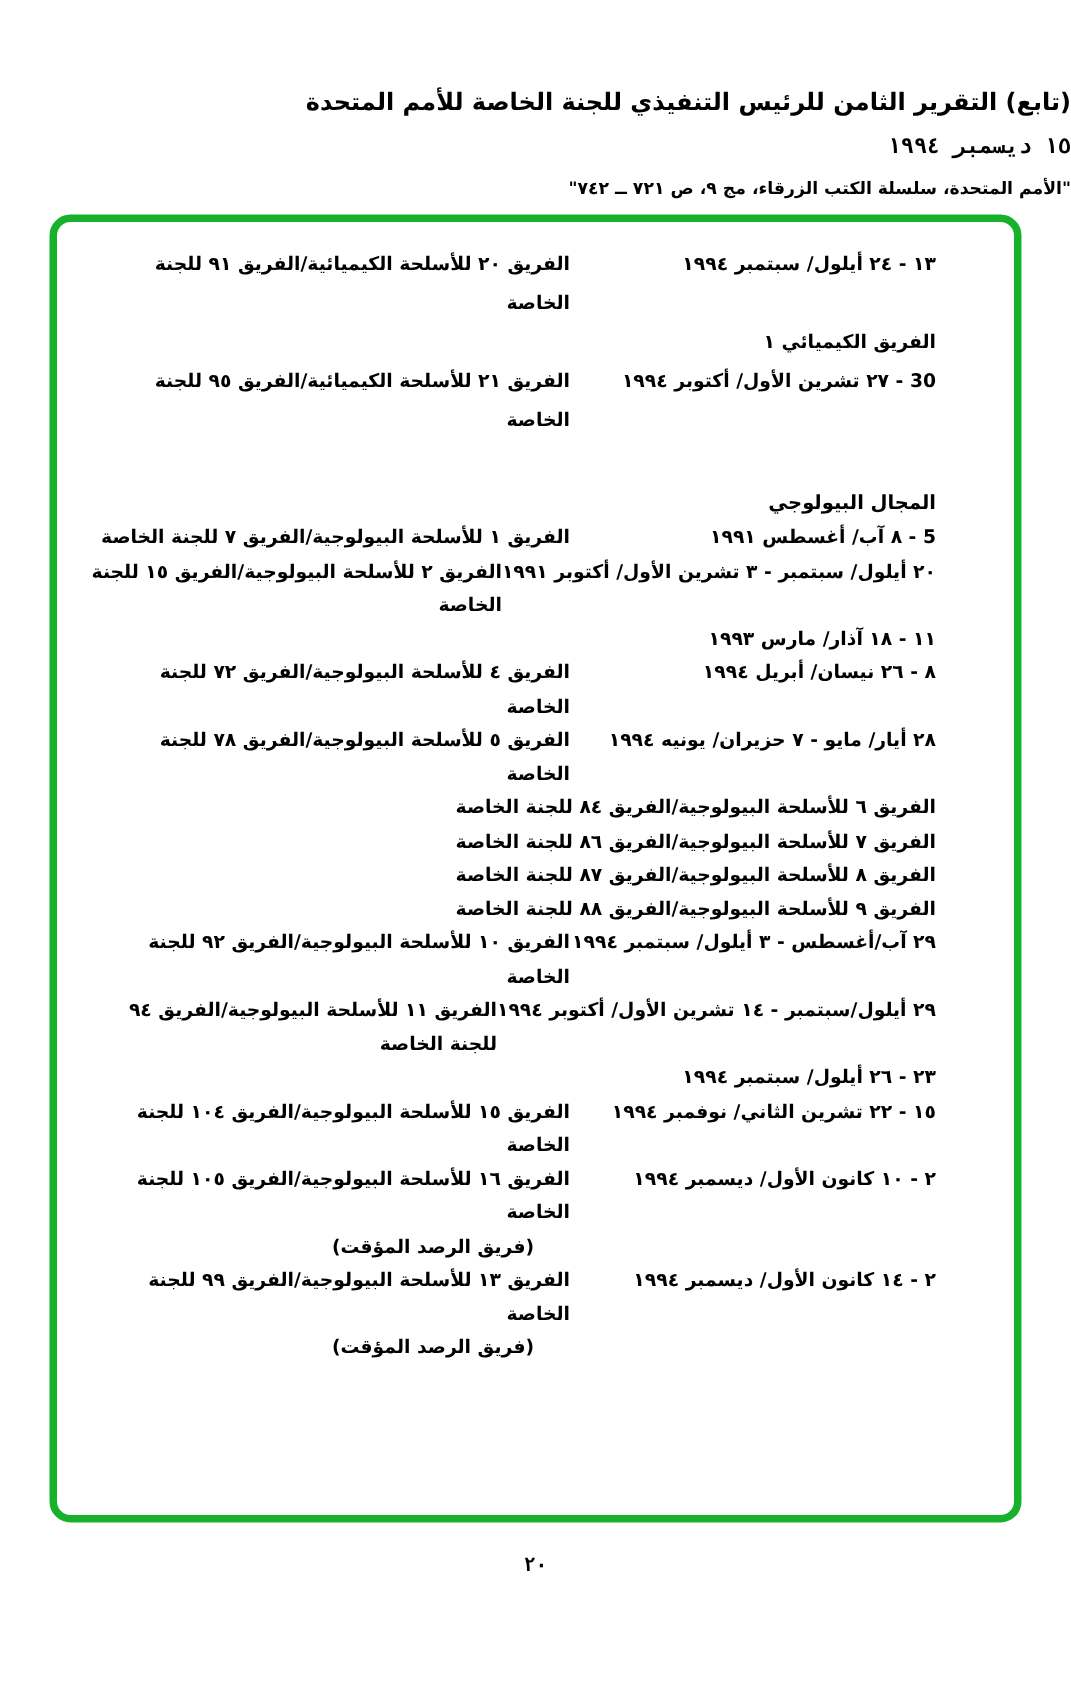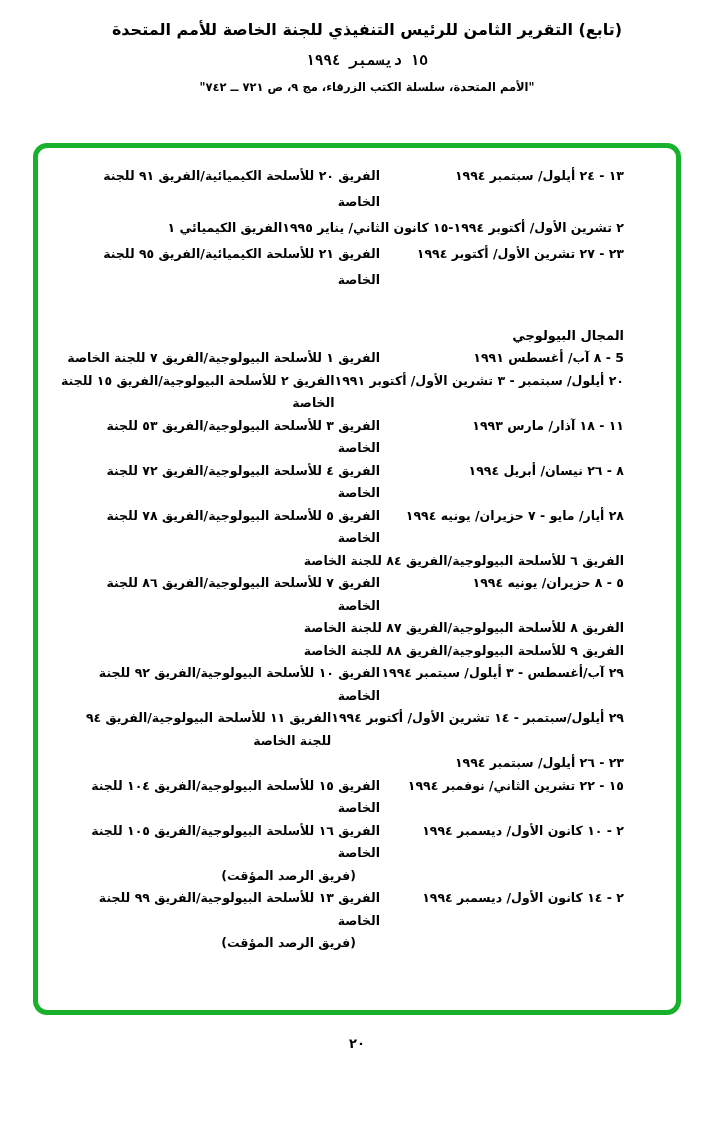--- a/index.html
+++ b/index.html
@@ -5,21 +5,21 @@
   * { margin: 0; padding: 0; box-sizing: border-box; }
   html, body { background: #ffffff; }
   body {
     width: 714px; height: 1132px;
     position: relative;
     font-family: "DejaVu Sans", sans-serif;
     color: #000;
     direction: rtl;
     overflow: hidden;
   }
-  .hdr { text-align: center; padding-top: 20px; margin-left: 20px; }
+  .hdr { text-align: right; padding-top: 58px; margin-left: 20px; }
   .hdr .title { font-size: 16px; font-weight: bold; }
   .hdr .hdate { font-size: 14.5px; font-weight: bold; margin-top: 13px; font-family: Liberation Mono, monospace; }
   .hdr .src  { font-size: 11.5px; font-weight: bold; margin-top: 11px; }
 
   .greenbox {
     position: absolute;
     left: 33px; top: 143px;
     width: 648px; height: 872px;
     border: 5px solid #17b12b;
     border-radius: 14px;
@@ -38,77 +38,74 @@
   .sec-heading {
     font-size: 13px; font-weight: bold;
     line-height: 22px;
   }
   .sec1 .sec-heading { margin-top: 32px; }
   .pagenum {
     position: absolute;
     top: 1036px; left: 0;
     width: 100%;
     text-align: center;
-    font-size: 13px; font-weight: bold;
+    font-size: 13px; font-weight: bold; font-family: Liberation Mono, monospace;
   }
 </style>
 </head>
 <body>
 
 <div class="hdr">
   <div class="title">(تابع) التقرير الثامن للرئيس التنفيذي للجنة الخاصة للأمم المتحدة</div>
   <div class="hdate">١٥ ديسمبر ١٩٩٤</div>
   <div class="src">"الأمم المتحدة، سلسلة الكتب الزرقاء، مج ٩، ص ٧٢١ ــ ٧٤٢"</div>
 </div>
 
 <div class="greenbox" style="border-color: rgb(23, 177, 43);">
   <div class="tbl">
 
     <div class="sec0">
       <div class="row">
           <span class="date">١٣ - ٢٤ أيلول/ سبتمبر ١٩٩٤</span>
           <span class="team">الفريق ٢٠ للأسلحة الكيميائية/الفريق ٩١ للجنة الخاصة</span>
         </div>
       <div class="row">
-          <span class="date">٢ تشرين الأول/ أكتوبر ١٩٩٤-١٥ كانون الثاني/ يناير ١٩٩٥</span>
           <span class="team">الفريق الكيميائي ١</span>
         </div>
       <div class="row">
-          <span class="date">٢٣ - ٢٧ تشرين الأول/ أكتوبر ١٩٩٤</span>
+          <span class="date">30 - ٢٧ تشرين الأول/ أكتوبر ١٩٩٤</span>
           <span class="team">الفريق ٢١ للأسلحة الكيميائية/الفريق ٩٥ للجنة الخاصة</span>
         </div>
     </div>
 
     <div class="sec1">
       <div class="sec-heading">المجال البيولوجي</div>
       <div class="row">
           <span class="date">5 - ٨ آب/ أغسطس ١٩٩١</span>
           <span class="team">الفريق ١ للأسلحة البيولوجية/الفريق ٧ للجنة الخاصة</span>
         </div>
       <div class="row">
           <span class="date">٢٠ أيلول/ سبتمبر - ٣ تشرين الأول/ أكتوبر ١٩٩١</span>
           <span class="team">الفريق ٢ للأسلحة البيولوجية/الفريق ١٥ للجنة الخاصة</span>
         </div>
       <div class="row">
           <span class="date">١١ - ١٨ آذار/ مارس ١٩٩٣</span>
-          <span class="team">الفريق ٣ للأسلحة البيولوجية/الفريق ٥٣ للجنة الخاصة</span>
         </div>
       <div class="row">
           <span class="date">٨ - ٢٦ نيسان/ أبريل ١٩٩٤</span>
           <span class="team">الفريق ٤ للأسلحة البيولوجية/الفريق ٧٢ للجنة الخاصة</span>
         </div>
       <div class="row">
           <span class="date">٢٨ أيار/ مايو - ٧ حزيران/ يونيه ١٩٩٤</span>
           <span class="team">الفريق ٥ للأسلحة البيولوجية/الفريق ٧٨ للجنة الخاصة</span>
         </div>
       <div class="row">
           <span class="team">الفريق ٦ للأسلحة البيولوجية/الفريق ٨٤ للجنة الخاصة</span>
         </div>
       <div class="row">
-          <span class="date">٥ - ٨ حزيران/ يونيه ١٩٩٤</span>
           <span class="team">الفريق ٧ للأسلحة البيولوجية/الفريق ٨٦ للجنة الخاصة</span>
         </div>
       <div class="row">
           <span class="team">الفريق ٨ للأسلحة البيولوجية/الفريق ٨٧ للجنة الخاصة</span>
         </div>
       <div class="row">
           <span class="team">الفريق ٩ للأسلحة البيولوجية/الفريق ٨٨ للجنة الخاصة</span>
         </div>
       <div class="row">
           <span class="date">٢٩ آب/أغسطس - ٣ أيلول/ سبتمبر ١٩٩٤</span>

